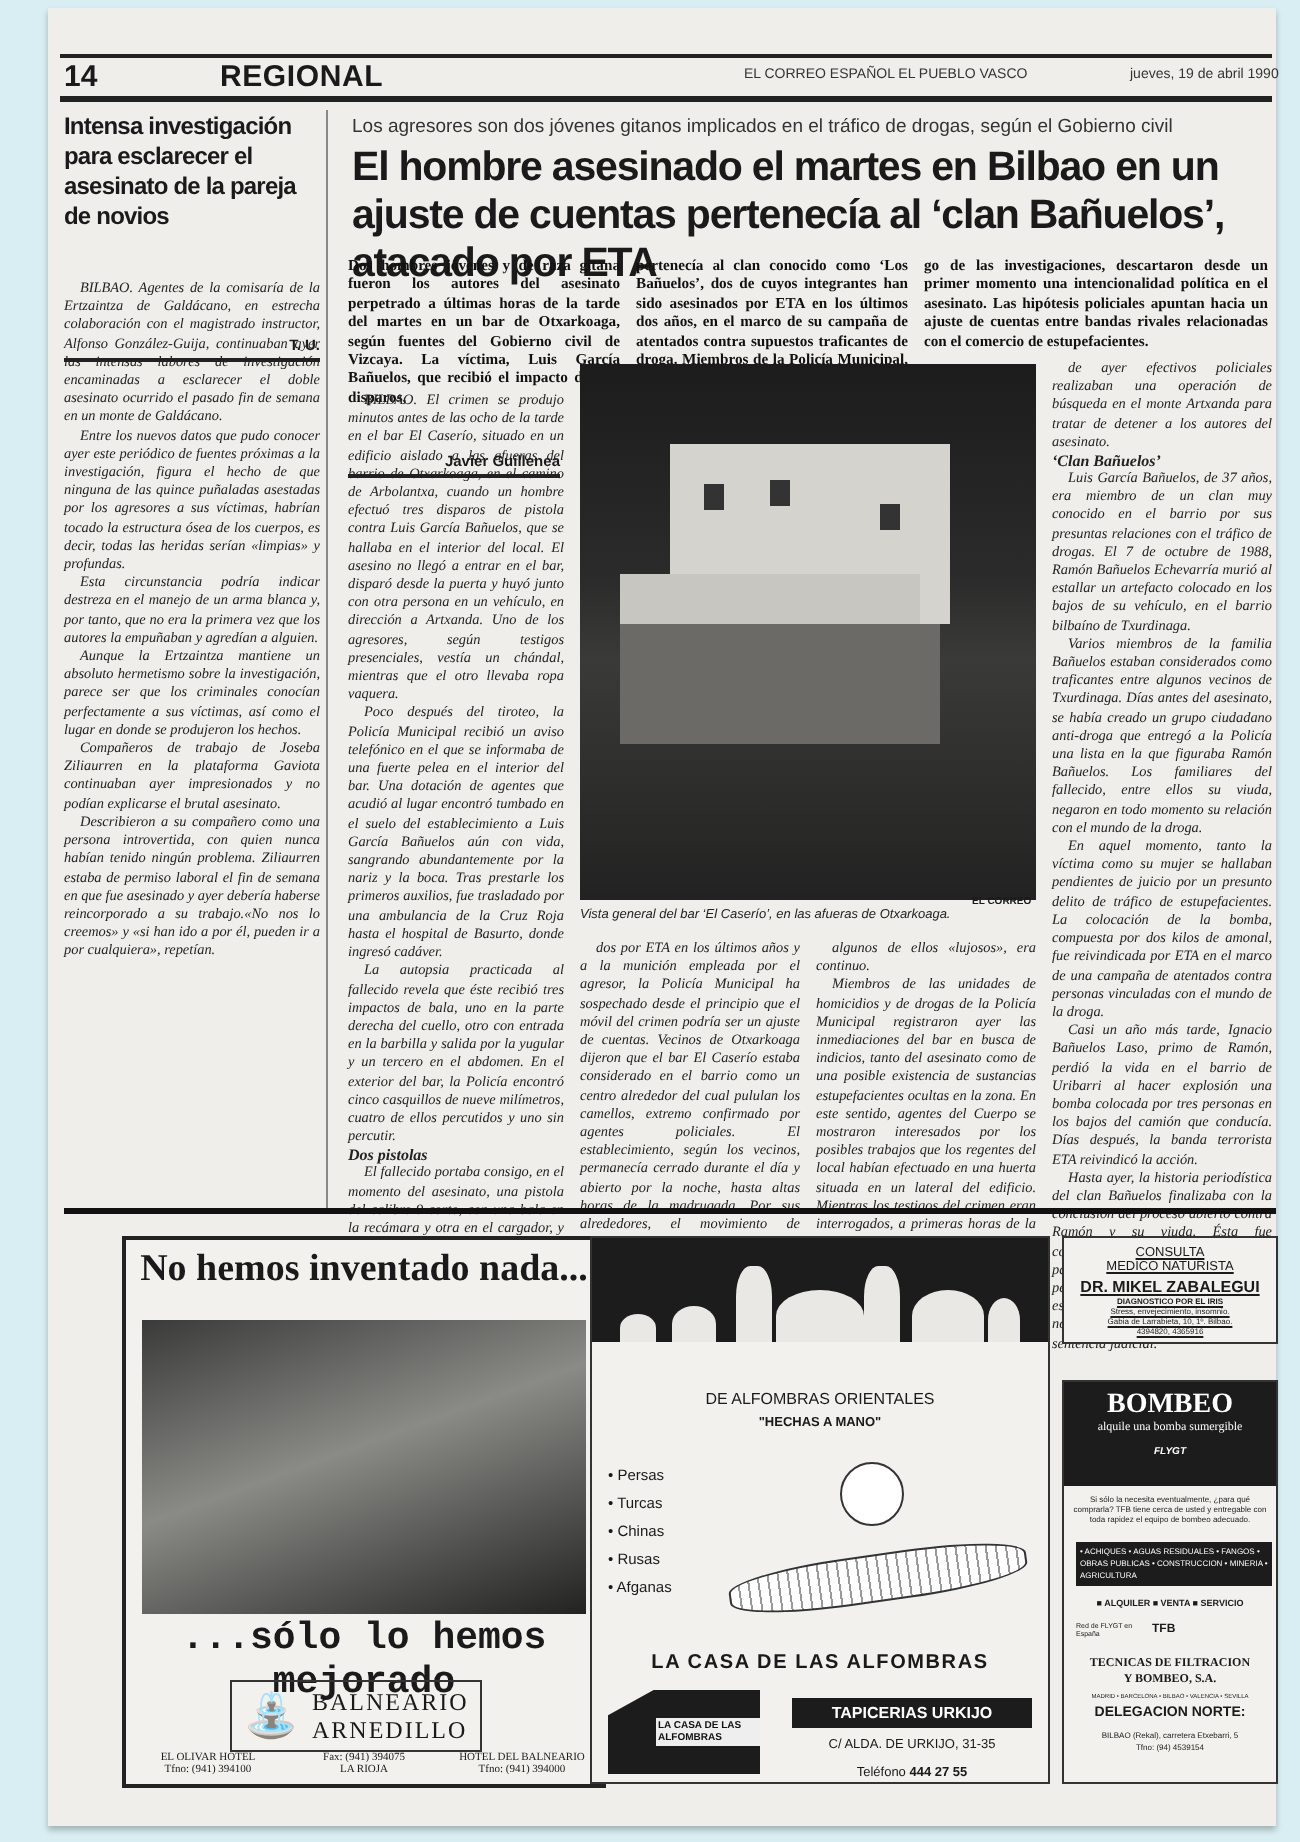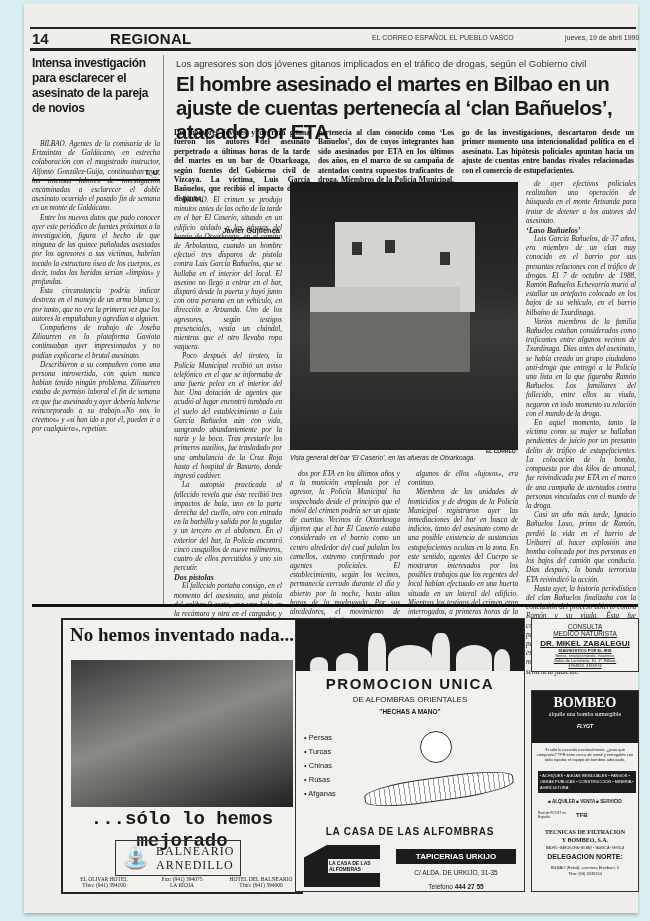--- a/index.html
+++ b/index.html
@@ -49,20 +49,21 @@
 <div class="abs date">jueves, 19 de abril 1990</div>
 <div class="hdr-rule" style="top:48px;height:3px;"></div>
 
 <div class="abs sidehead">Intensa investigación para esclarecer el asesinato de la pareja de novios</div>
 <div class="vrule" style="left:163px;top:55px;height:550px;"></div>
 <div class="byline" style="left:32px;top:124px;width:128px;">T. U.</div>
 <div class="col" style="left:32px;top:140px;width:128px;">
   <p>BILBAO. Agentes de la comisaría de la Ertzaintza de Galdácano, en estrecha colaboración con el magistrado instructor, Alfonso González-Guija, continuaban ayer las intensas labores de investigación encaminadas a esclarecer el doble asesinato ocurrido el pasado fin de semana en un monte de Galdácano.</p>
   <p>Entre los nuevos datos que pudo conocer ayer este periódico de fuentes próximas a la investigación, figura el hecho de que ninguna de las quince puñaladas asestadas por los agresores a sus víctimas, habrían tocado la estructura ósea de los cuerpos, es decir, todas las heridas serían «limpias» y profundas.</p>
   <p>Esta circunstancia podría indicar destreza en el manejo de un arma blanca y, por tanto, que no era la primera vez que los autores la empuñaban y agredían a alguien.</p>
+  <p>Aunque la Ertzaintza mantiene un absoluto hermetismo sobre la investigación, parece ser que los criminales conocían perfectamente a sus víctimas, así como el lugar en donde se produjeron los hechos.</p>
   <p>Compañeros de trabajo de Joseba Ziliaurren en la plataforma Gaviota continuaban ayer impresionados y no podían explicarse el brutal asesinato.</p>
   <p>Describieron a su compañero como una persona introvertida, con quien nunca habían tenido ningún problema. Ziliaurren estaba de permiso laboral el fin de semana en que fue asesinado y ayer debería haberse reincorporado a su trabajo.«No nos lo creemos» y «si han ido a por él, pueden ir a por cualquiera», repetían.</p>
 </div>
 
 <div class="abs kicker">Los agresores son dos jóvenes gitanos implicados en el tráfico de drogas, según el Gobierno civil</div>
 <div class="abs headline">El hombre asesinado el martes en Bilbao en un ajuste de cuentas pertenecía al ‘clan Bañuelos’, atacado por ETA</div>
 
 <div class="lead" style="left:174px;top:128px;width:136px;">Dos hombres jóvenes y de raza gitana fueron los autores del asesinato perpetrado a últimas horas de la tarde del martes en un bar de Otxarkoaga, según fuentes del Gobierno civil de Vizcaya. La víctima, Luis García Bañuelos, que recibió el impacto de tres disparos,</div>
 <div class="lead" style="left:318px;top:128px;width:136px;">pertenecía al clan conocido como ‘Los Bañuelos’, dos de cuyos integrantes han sido asesinados por ETA en los últimos dos años, en el marco de su campaña de atentados contra supuestos traficantes de droga. Miembros de la Policía Municipal, que se ha hecho car-</div>
 <div class="lead" style="left:462px;top:128px;width:172px;">go de las investigaciones, descartaron desde un primer momento una intencionalidad política en el asesinato. Las hipótesis policiales apuntan hacia un ajuste de cuentas entre bandas rivales relacionadas con el comercio de estupefacientes.</div>
@@ -92,21 +93,21 @@
 <div class="col" style="left:290px;top:470px;width:110px;">
   <p>dos por ETA en los últimos años y a la munición empleada por el agresor, la Policía Municipal ha sospechado desde el principio que el móvil del crimen podría ser un ajuste de cuentas. Vecinos de Otxarkoaga dijeron que el bar El Caserío estaba considerado en el barrio como un centro alrededor del cual pululan los camellos, extremo confirmado por agentes policiales. El establecimiento, según los vecinos, permanecía cerrado durante el día y abierto por la noche, hasta altas horas de la madrugada. Por sus alrededores, el movimiento de personas y vehículos</p>
 </div>
 <div class="col" style="left:408px;top:470px;width:110px;">
   <p>algunos de ellos «lujosos», era continuo.</p>
   <p>Miembros de las unidades de homicidios y de drogas de la Policía Municipal registraron ayer las inmediaciones del bar en busca de indicios, tanto del asesinato como de una posible existencia de sustancias estupefacientes ocultas en la zona. En este sentido, agentes del Cuerpo se mostraron interesados por los posibles trabajos que los regentes del local habían efectuado en una huerta situada en un lateral del edificio. Mientras los testigos del crimen eran interrogados, a primeras horas de la tarde</p>
 </div>
 
 <div class="col" style="left:526px;top:180px;width:110px;">
   <p>de ayer efectivos policiales realizaban una operación de búsqueda en el monte Artxanda para tratar de detener a los autores del asesinato.</p>
-  <p class="sub">‘Laso Bañuelos’</p>
+  <p class="sub">‘Clan Bañuelos’</p>
   <p>Luis García Bañuelos, de 37 años, era miembro de un clan muy conocido en el barrio por sus presuntas relaciones con el tráfico de drogas. El 7 de octubre de 1988, Ramón Bañuelos Echevarría murió al estallar un artefacto colocado en los bajos de su vehículo, en el barrio bilbaíno de Txurdinaga.</p>
   <p>Varios miembros de la familia Bañuelos estaban considerados como traficantes entre algunos vecinos de Txurdinaga. Días antes del asesinato, se había creado un grupo ciudadano anti-droga que entregó a la Policía una lista en la que figuraba Ramón Bañuelos. Los familiares del fallecido, entre ellos su viuda, negaron en todo momento su relación con el mundo de la droga.</p>
   <p>En aquel momento, tanto la víctima como su mujer se hallaban pendientes de juicio por un presunto delito de tráfico de estupefacientes. La colocación de la bomba, compuesta por dos kilos de amonal, fue reivindicada por ETA en el marco de una campaña de atentados contra personas vinculadas con el mundo de la droga.</p>
   <p>Casi un año más tarde, Ignacio Bañuelos Laso, primo de Ramón, perdió la vida en el barrio de Uribarri al hacer explosión una bomba colocada por tres personas en los bajos del camión que conducía. Días después, la banda terrorista ETA reivindicó la acción.</p>
   <p>Hasta ayer, la historia periodística del clan Bañuelos finalizaba con la conclusión del proceso abierto contra Ramón y su viuda. Ésta fue condenada a ocho años de prisión y a pagar una multa de un millón de pesetas por traficar con estupefacientes «en cantidad de notoria importancia», según la sentencia judicial.</p>
 </div>
 
 <div class="thick" style="top:604px;"></div>
 
 <div class="ad" style="left:61px;top:618px;width:238px;height:272px;border:2px solid #222;">
@@ -135,21 +136,20 @@
 <div class="ad" style="left:295px;top:618px;width:228px;height:272px;">
   <div class="ad2top">
     <div class="dome" style="left:14px;width:18px;height:14px;"></div>
     <div class="dome" style="left:40px;width:22px;height:18px;"></div>
     <div class="dome" style="left:72px;width:18px;height:38px;border-radius:40% 40% 0 0;"></div>
     <div class="dome" style="left:92px;width:44px;height:26px;"></div>
     <div class="dome" style="left:136px;width:18px;height:38px;border-radius:40% 40% 0 0;"></div>
     <div class="dome" style="left:160px;width:36px;height:26px;"></div>
     <div class="dome" style="left:198px;width:16px;height:22px;"></div>
   </div>
-  <div class="abs" style="left:0;top:56px;width:100%;text-align:center;font:bold 15px 'Liberation Sans',sans-serif;letter-spacing:1.5px;">PROMOCION UNICA</div>
   <div class="abs" style="left:0;top:76px;width:100%;text-align:center;font:8px 'Liberation Sans',sans-serif;">DE ALFOMBRAS ORIENTALES</div>
   <div class="abs" style="left:0;top:89px;width:100%;text-align:center;font:bold 6.5px 'Liberation Sans',sans-serif;">"HECHAS A MANO"</div>
   <div class="abs" style="left:8px;top:112px;font:7.5px/14px 'Liberation Sans',sans-serif;">
     <div>• <span>Persas</span></div>
     <div>• <span>Turcas</span></div>
     <div>• <span>Chinas</span></div>
     <div>• <span>Rusas</span></div>
     <div>• <span>Afganas</span></div>
   </div>
   <div class="abs" style="left:68px;top:108px;width:150px;height:80px;">

